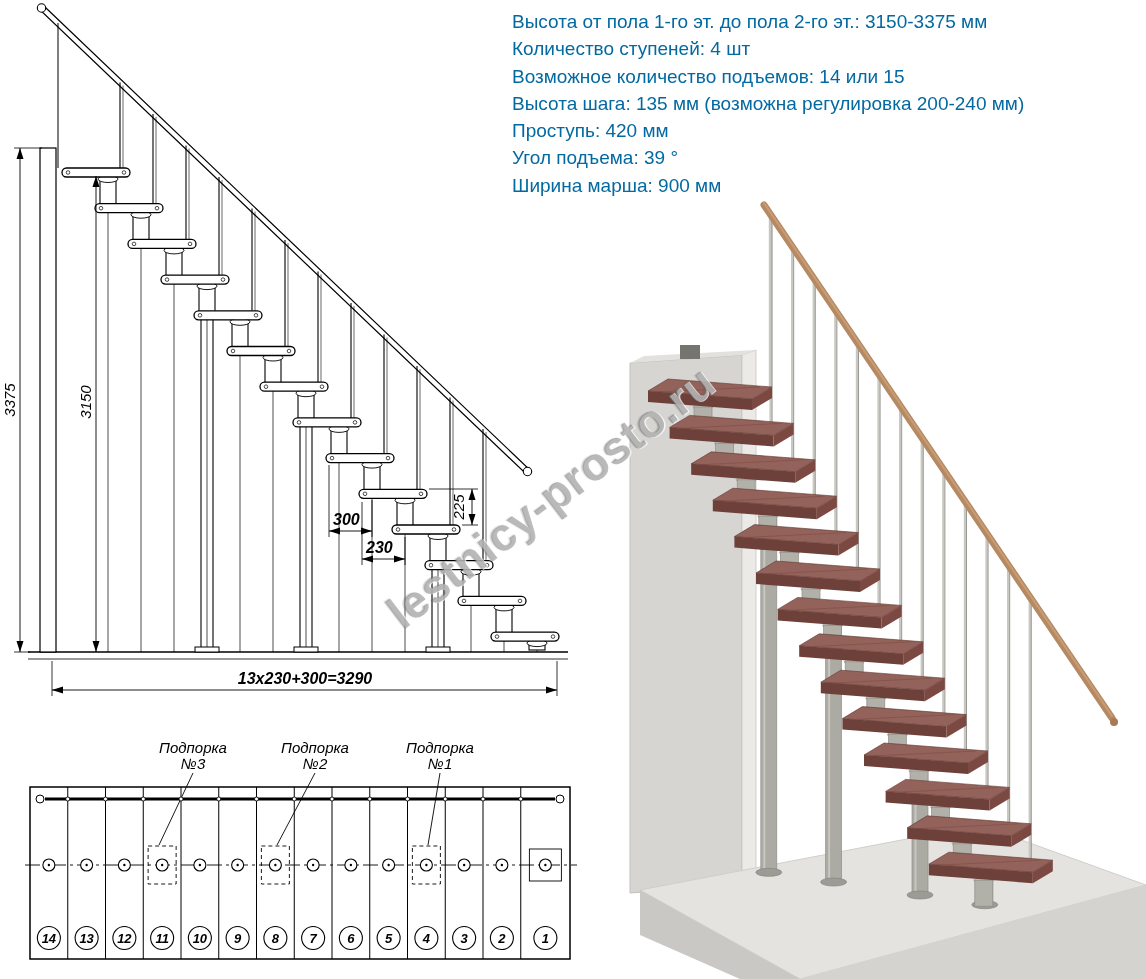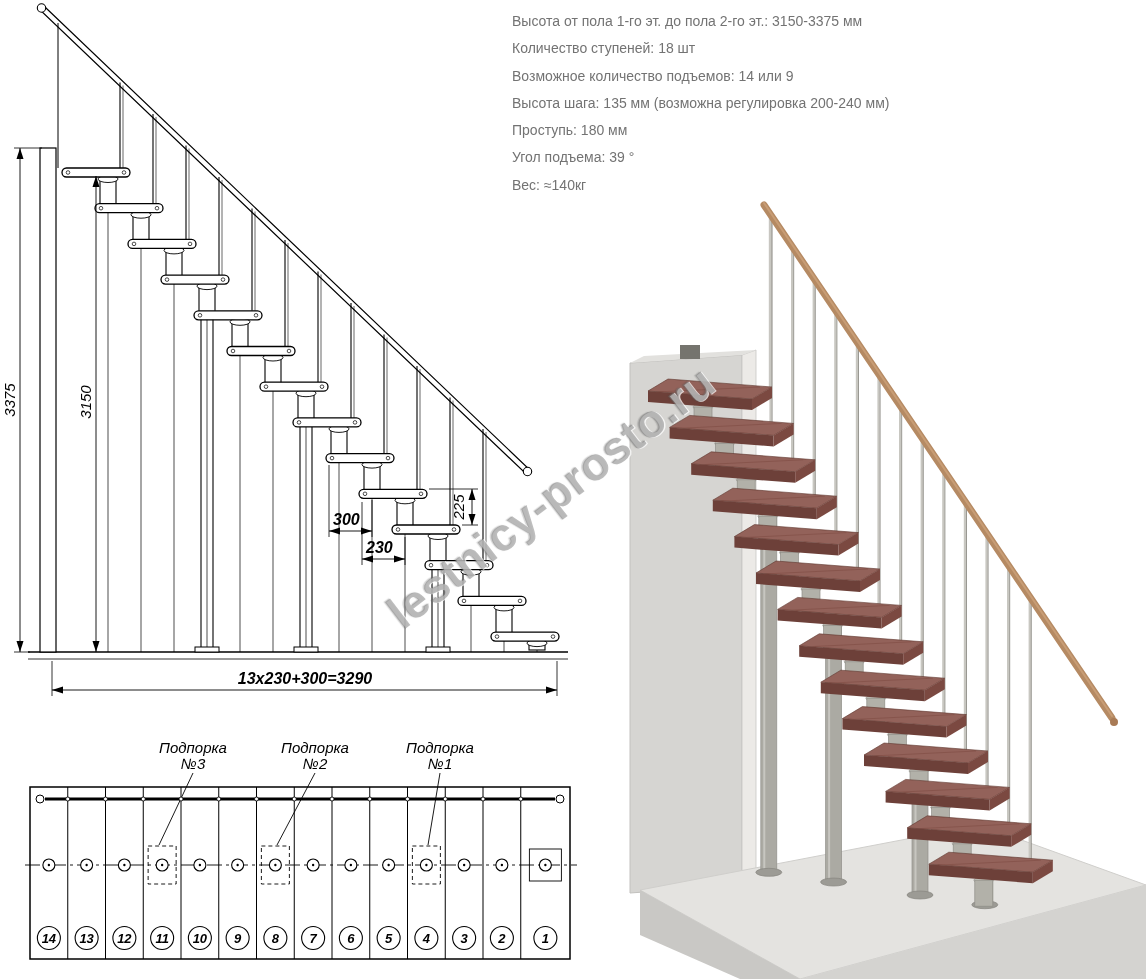--- a/index.html
+++ b/index.html
@@ -1,19 +1,19 @@
 <!DOCTYPE html>
 <html><head>
 <meta charset="utf-8">
 <style>
   *{margin:0;padding:0;box-sizing:border-box}
   html,body{background:#fff}
   body{font-family:"Liberation Sans",sans-serif}
   #canvas{position:relative;width:1146px;height:979px;background:#fff;overflow:hidden}
-  #specs{position:absolute;left:512px;top:8px;font-size:14px;line-height:27.3px;color:#737373;white-space:nowrap}
+  #specs{position:absolute;left:512px;top:8px;font-size:19px;line-height:27.3px;color:#0369a1;white-space:nowrap}
   svg{position:absolute;display:block}
   #side-view{left:0;top:0}
   #plan-view{left:25px;top:735px}
   #render3d{left:620px;top:195px}
   .dimt{font-style:italic;font-size:15px;fill:#000;font-family:"Liberation Sans",sans-serif}
   .dimb{font-style:italic;font-weight:bold;font-size:16px;fill:#000;font-family:"Liberation Sans",sans-serif}
   .plan-label{font-style:italic;font-size:15px;fill:#000;font-family:"Liberation Sans",sans-serif}
   .plan-num{font-style:italic;font-weight:bold;font-size:13px;fill:#000;font-family:"Liberation Sans",sans-serif}
   #watermark{position:absolute;left:393px;top:593px;height:50px;line-height:50px;
     transform:rotate(-37.5deg);transform-origin:0 50%;
@@ -206,26 +206,26 @@
     <g>
       <line x1="52" y1="661" x2="52" y2="696" stroke="#000" stroke-width="0.8"></line>
       <line x1="557" y1="661" x2="557" y2="696" stroke="#000" stroke-width="0.8"></line>
       <line x1="52" y1="690" x2="557" y2="690" stroke="#000" stroke-width="0.9" marker-start="url(#dimA)" marker-end="url(#dimA)"></line>
       <text class="dimb" x="305" y="684" text-anchor="middle">13x230+300=3290</text>
     </g>
   </svg>
 
   <div id="specs">
     <div class="spec-line">Высота от пола 1-го эт. до пола 2-го эт.: 3150-3375 мм</div>
-    <div class="spec-line">Количество ступеней: 18 шт</div>
-    <div class="spec-line">Возможное количество подъемов: 14 или 9</div>
+    <div class="spec-line">Количество ступеней: 4 шт</div>
+    <div class="spec-line">Возможное количество подъемов: 14 или 15</div>
     <div class="spec-line">Высота шага: 135 мм (возможна регулировка 200-240 мм)</div>
-    <div class="spec-line">Проступь: 180 мм</div>
+    <div class="spec-line">Проступь: 420 мм</div>
     <div class="spec-line">Угол подъема: 39 °</div>
-    <div class="spec-line">Вес: ≈140кг</div>
+    <div class="spec-line">Ширина марша: 900 мм</div>
   </div>
 
   <svg id="plan-view" width="560" height="242" viewBox="0 0 560 242">
     <g>
       <text class="plan-label" x="168" y="18" text-anchor="middle">Подпорка</text>
       <text class="plan-label" x="168" y="34" text-anchor="middle">№3</text>
       <line x1="168" y1="38" x2="134" y2="110" stroke="#000" stroke-width="0.9"></line>
     </g>
     <g>
       <text class="plan-label" x="290" y="18" text-anchor="middle">Подпорка</text>

